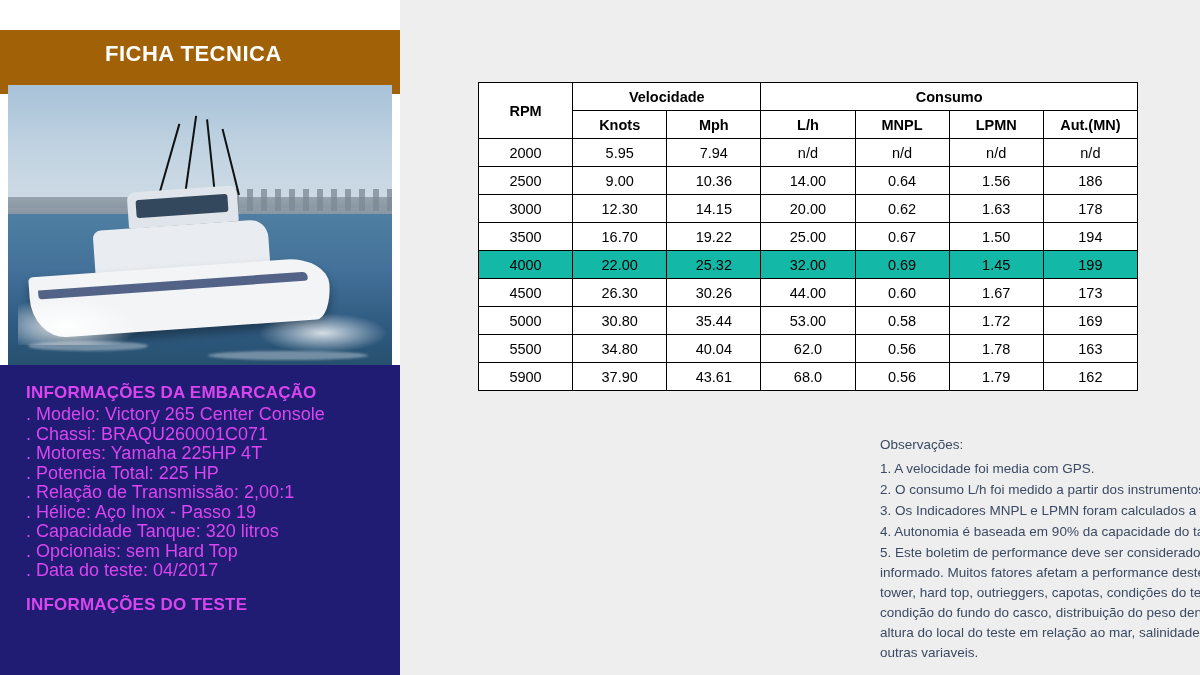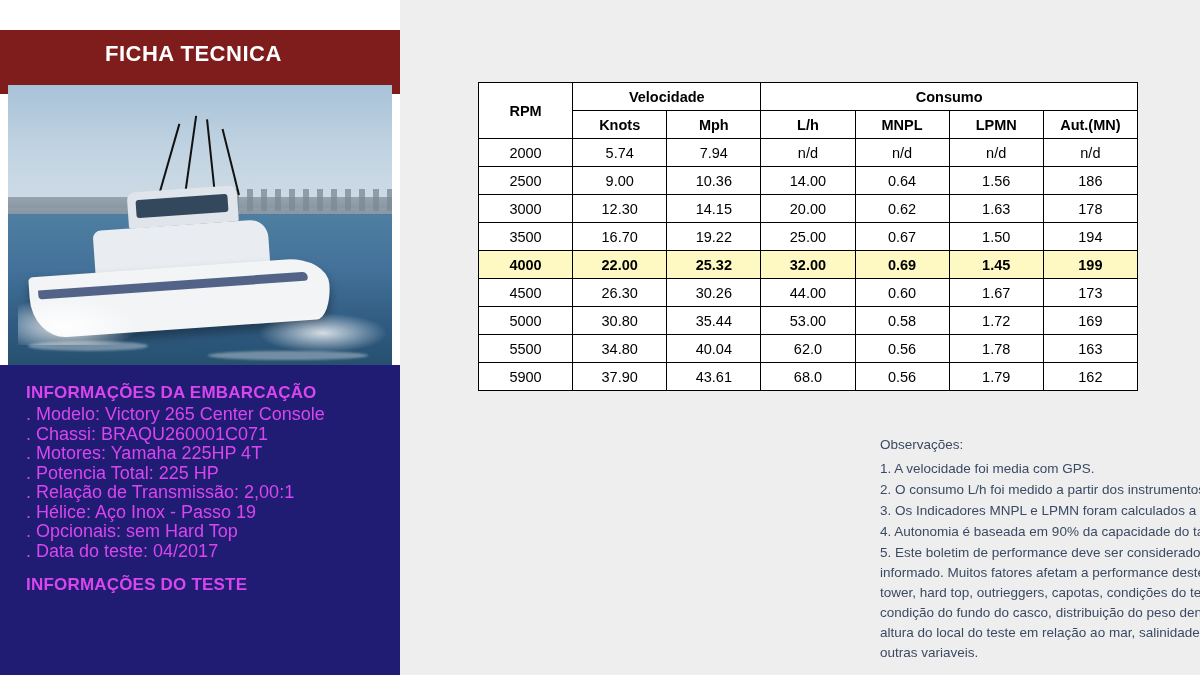--- a/index.html
+++ b/index.html
@@ -26,21 +26,21 @@
     position: relative;
     background: #ffffff;
     flex: 0 0 400px;
   }
   .header-band {
     position: absolute;
     top: 30px;
     left: 0;
     width: 400px;
     height: 64px;
-    background: #7f1d1d;
+    background: #a16207;
   }
   .header-band .title {
     position: absolute;
     left: 105px;
     top: 11px;
     color: #ffffff;
     font-size: 22px;
     font-weight: bold;
     letter-spacing: 0.5px;
   }
@@ -217,22 +217,22 @@
     height: 21px;
     color: #000;
   }
   table.perf th {
     font-weight: bold;
   }
   table.perf td.rpm {
     font-weight: normal;
   }
   table.perf tr.highlight td {
-    background: #fef9c3;
-    font-weight: bold;
+    background: #14b8a6;
+    font-weight: normal;
   }
   .col-rpm { width: 82px; }
   .col-num { width: 82px; }
 
   .notes {
     position: absolute;
     left: 480px;
     top: 435px;
     width: 690px;
     color: #3b4a63;
@@ -278,20 +278,21 @@
 
     <div class="info-panel">
       <h2>INFORMAÇÕES DA EMBARCAÇÃO</h2>
       <ul>
         <li>. Modelo: Victory 265 Center Console</li>
         <li>. Chassi: BRAQU260001C071</li>
         <li>. Motores: Yamaha 225HP 4T</li>
         <li>. Potencia Total: 225 HP</li>
         <li>. Relação de Transmissão: 2,00:1</li>
         <li>. Hélice: Aço Inox - Passo 19</li>
+        <li>. Capacidade Tanque:  320 litros</li>
         <li>. Opcionais: sem Hard Top</li>
         <li>. Data do teste: 04/2017</li>
       </ul>
       <div class="info-gap"></div>
       <h2>INFORMAÇÕES DO TESTE</h2>
     </div>
   </div>
 
   <div class="right-col">
 
@@ -317,21 +318,21 @@
             <th>Mph</th>
             <th>L/h</th>
             <th>MNPL</th>
             <th>LPMN</th>
             <th>Aut.(MN)</th>
           </tr>
         </thead>
         <tbody>
           <tr>
             <td class="rpm">2000</td>
-            <td>5.74</td>
+            <td>5.95</td>
             <td>7.94</td>
             <td>n/d</td>
             <td>n/d</td>
             <td>n/d</td>
             <td>n/d</td>
           </tr>
           <tr>
             <td class="rpm">2500</td>
             <td>9.00</td>
             <td>10.36</td>

